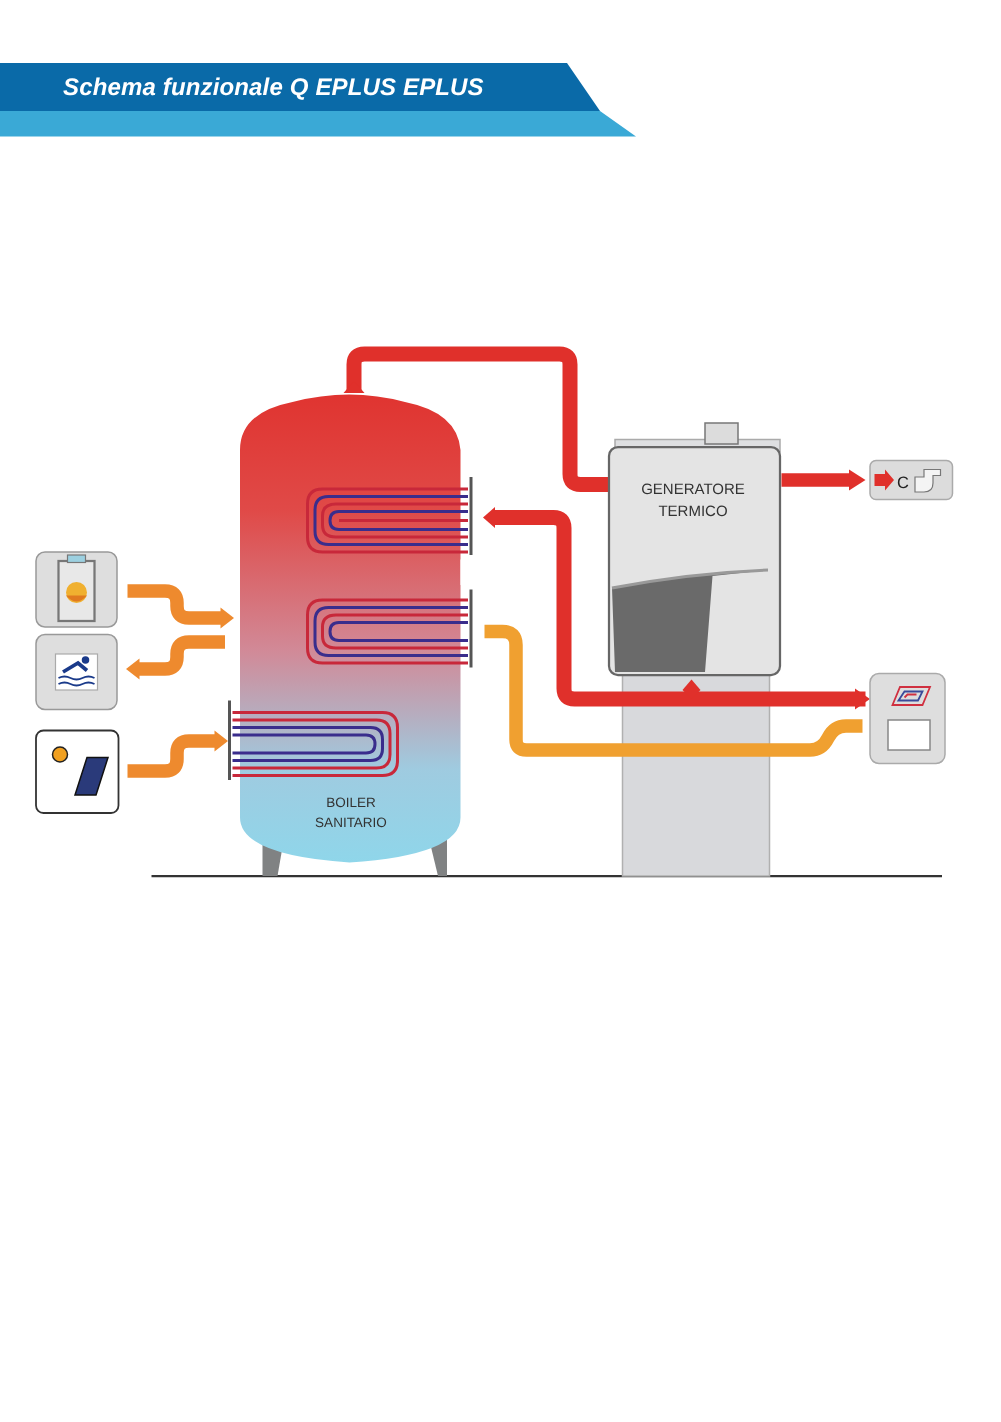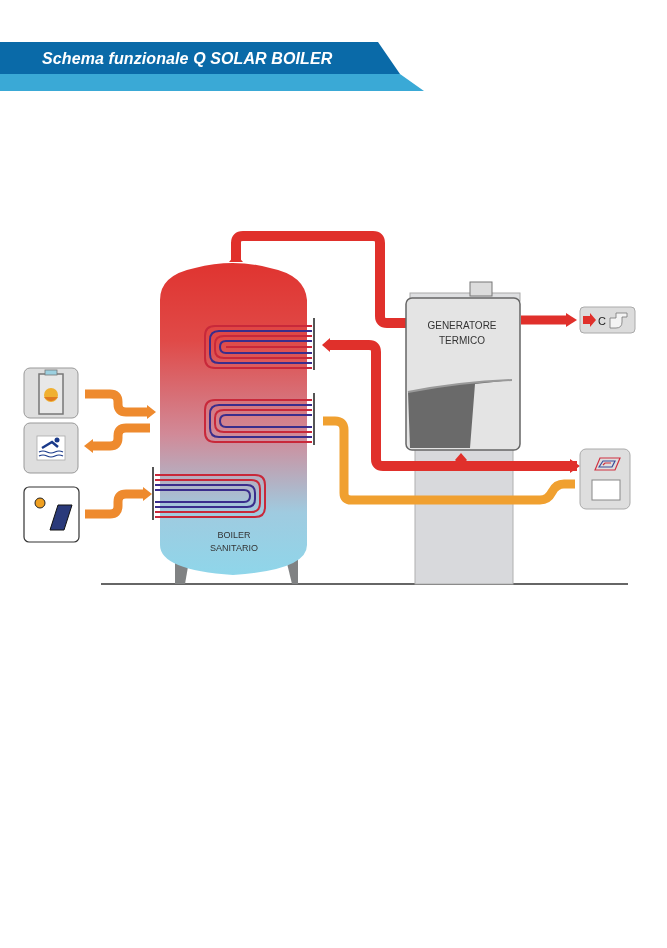--- a/index.html
+++ b/index.html
@@ -11,21 +11,21 @@
   .svg-text { font-family: "Liberation Sans", sans-serif; }
 </style>
 </head>
 <body>
 
 <div class="banner">
   <svg width="430" height="50">
     <polygon points="0,0 378,0 400,32 0,32" fill="#0a6aa8"></polygon>
     <polygon points="0,32 400,32 424,49 0,49" fill="#3aa9d6"></polygon>
   </svg>
-  <div class="banner-title">Schema funzionale Q SOLAR BOILER</div>
+  <div class="banner-title">Schema funzionale Q EPLUS EPLUS</div>
 </div>
 
 <svg class="diagram" width="667" height="948" viewBox="0 0 667 948">
   <defs>
     <linearGradient id="tankGrad" x1="0" y1="0" x2="0" y2="1">
       <stop offset="0" stop-color="#e03430"></stop>
       <stop offset="0.25" stop-color="#e04a48"></stop>
       <stop offset="0.55" stop-color="#d18a98"></stop>
       <stop offset="0.8" stop-color="#9fcbe0"></stop>
       <stop offset="1" stop-color="#8fd6ea"></stop>

